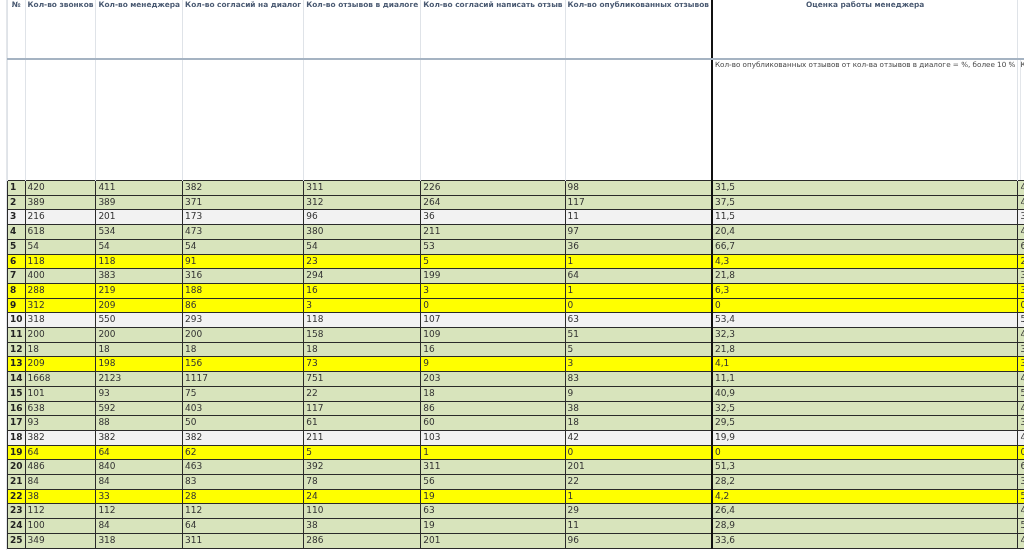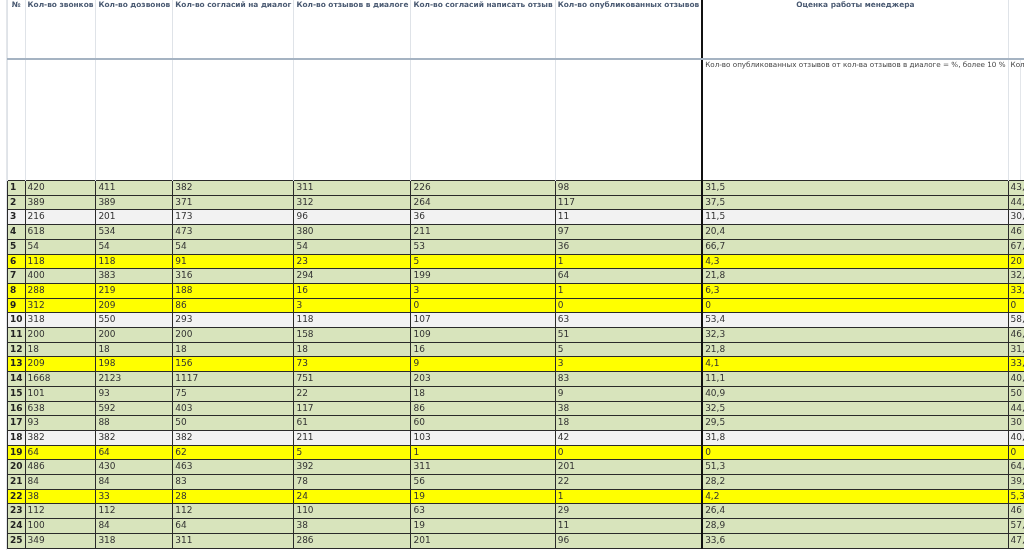--- a/index.html
+++ b/index.html
@@ -40,21 +40,21 @@
     <col style="width:51px">
       <col style="width:51px">
       <col style="width:50px">
       <col style="width:100px">
     <col style="width:100px">
   </colgroup>
   <thead>
     <tr>
       <th class="hdr">№</th>
       <th class="hdr">Кол-во звонков</th>
-      <th class="hdr">Кол-во дозвонов</th>
+      <th class="hdr">Кол-во менеджера</th>
       <th class="hdr">Кол-во согласий на диалог</th>
       <th class="hdr">Кол-во отзывов в диалоге</th>
       <th class="hdr">Кол-во согласий написать отзыв</th>
       <th class="hdr">Кол-во опубликованных отзывов</th>
       <th class="hdr thick-left">Оценка работы менеджера</th>
       <th class="hdr">Оценка работоспособности скрипта</th>
 
     </tr>
     <tr>
       <td class="desc blank"></td>
@@ -258,38 +258,38 @@
         <td>30</td>
       </tr>
       <tr class="data white">
         <td class="num-idx">18</td>
         <td>382</td>
         <td>382</td>
         <td>382</td>
         <td>211</td>
         <td>103</td>
         <td>42</td>
-        <td class="thick-left">31,8</td>
+        <td class="thick-left">19,9</td>
         <td>40,8</td>
       </tr>
       <tr class="data yellow">
         <td class="num-idx">19</td>
         <td>64</td>
         <td>64</td>
         <td>62</td>
         <td>5</td>
         <td>1</td>
         <td>0</td>
         <td class="thick-left">0</td>
         <td>0</td>
       </tr>
       <tr class="data green">
         <td class="num-idx">20</td>
         <td>486</td>
-        <td>430</td>
+        <td>840</td>
         <td>463</td>
         <td>392</td>
         <td>311</td>
         <td>201</td>
         <td class="thick-left">51,3</td>
         <td>64,6</td>
       </tr>
       <tr class="data green">
         <td class="num-idx">21</td>
         <td>84</td>

